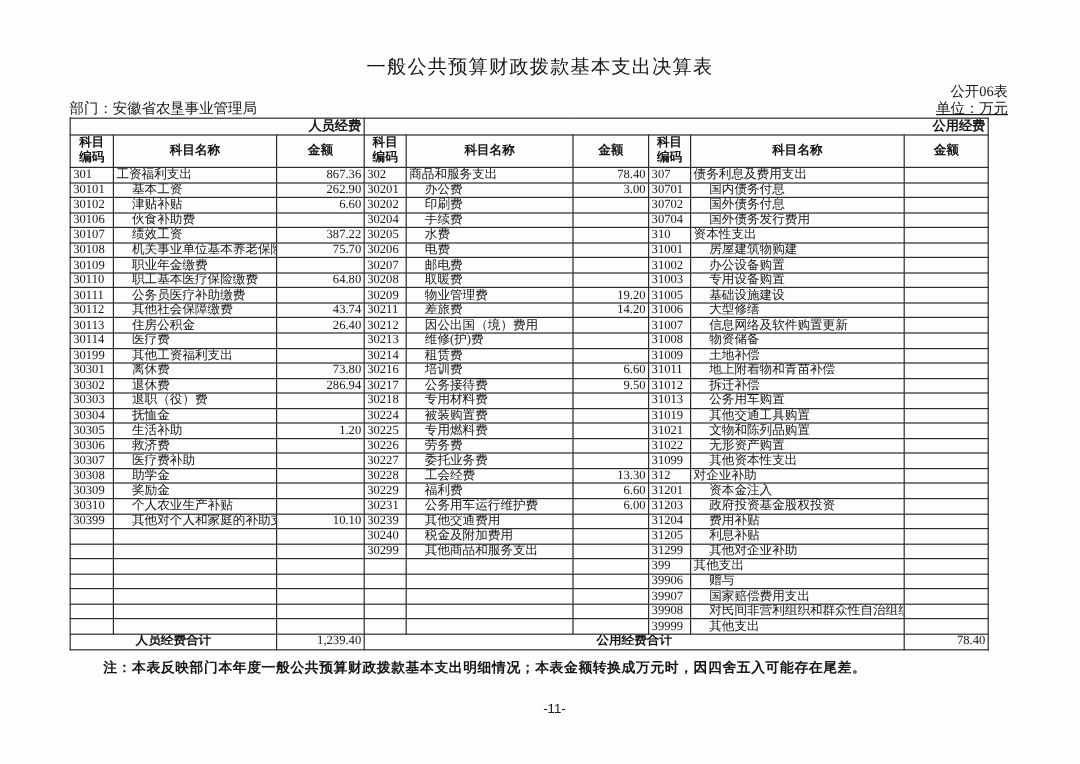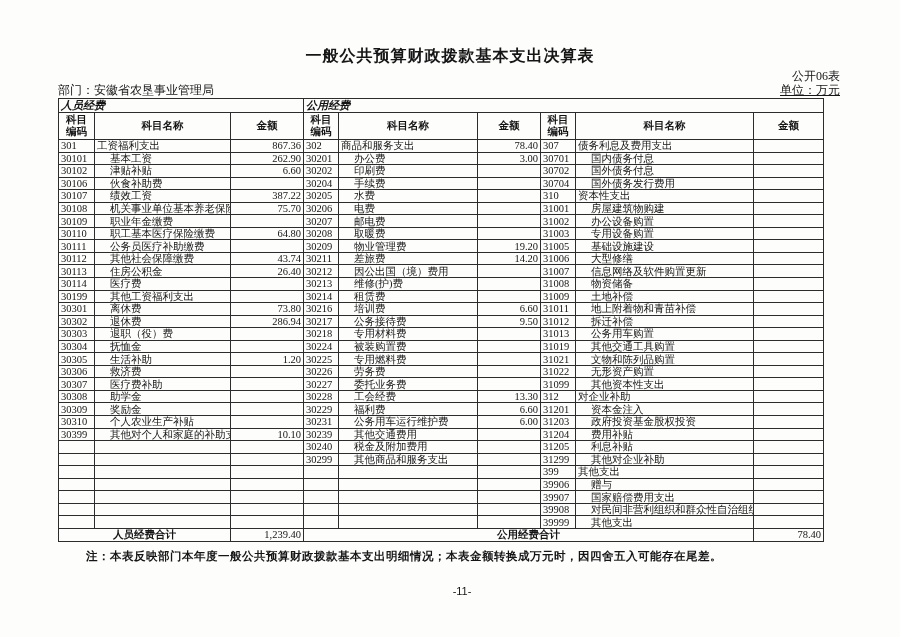--- a/index.html
+++ b/index.html
@@ -10,21 +10,21 @@
     height: 637px;
     background: #fdfdfc;
     color: #151515;
     font-family: "Liberation Serif", "DejaVu Serif", serif;
     overflow: hidden;
   }
   .doc-title {
     margin-top: 46px;
     text-align: center;
     font-size: 16px;
-    font-weight: bold;
+    font-weight: normal;
     letter-spacing: 1px;
   }
   .meta-line1 {
     width: 782px;
     margin: 2px auto 0 58px;
     text-align: right;
     font-size: 12px;
     line-height: 14px;
   }
   .meta-line2 {
@@ -48,22 +48,21 @@
     font-size: 10.5px;
     line-height: 1.05;
     padding: 0 2px;
     overflow: hidden;
     white-space: nowrap;
   }
   tr.group-row th {
     height: 14px;
     font-size: 11px;
     font-weight: bold;
-    text-align: left;
-    font-style: italic;
+    text-align: right;
   }
   tr.colhead-row th {
     height: 27px;
     font-size: 10.5px;
     font-weight: bold;
     text-align: center;
     white-space: normal;
     line-height: 1.1;
   }
   tbody td { height: 12.55px; }

